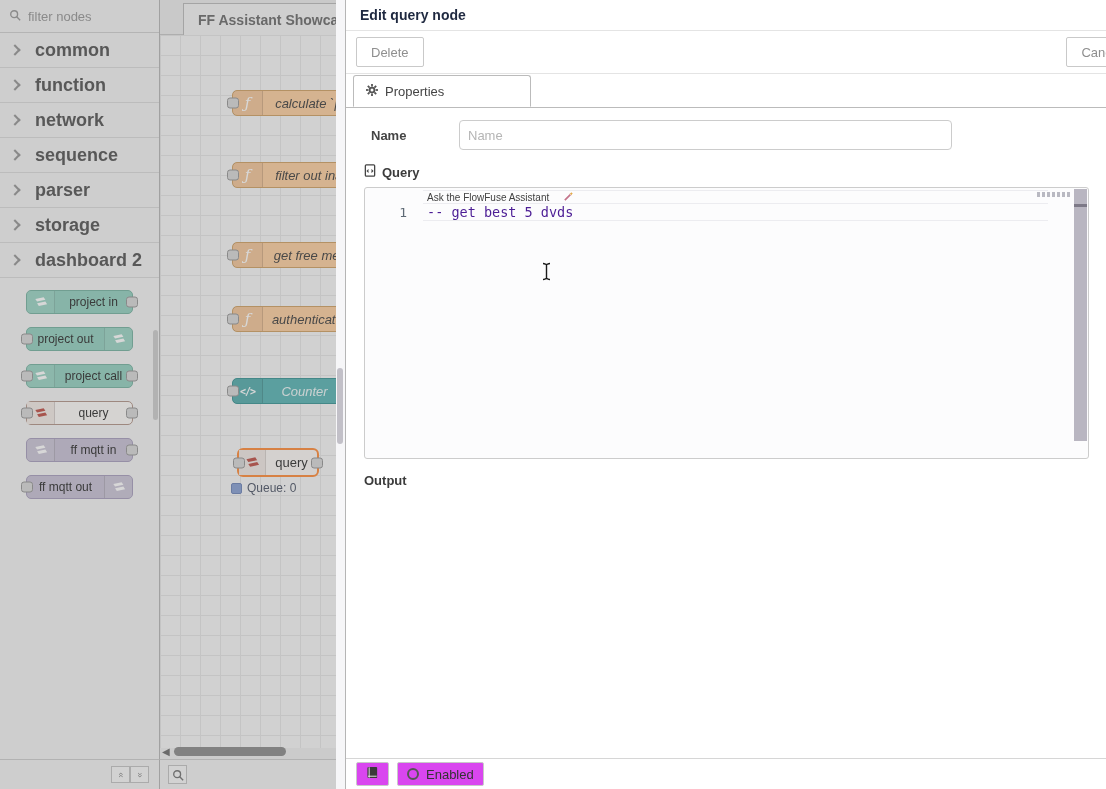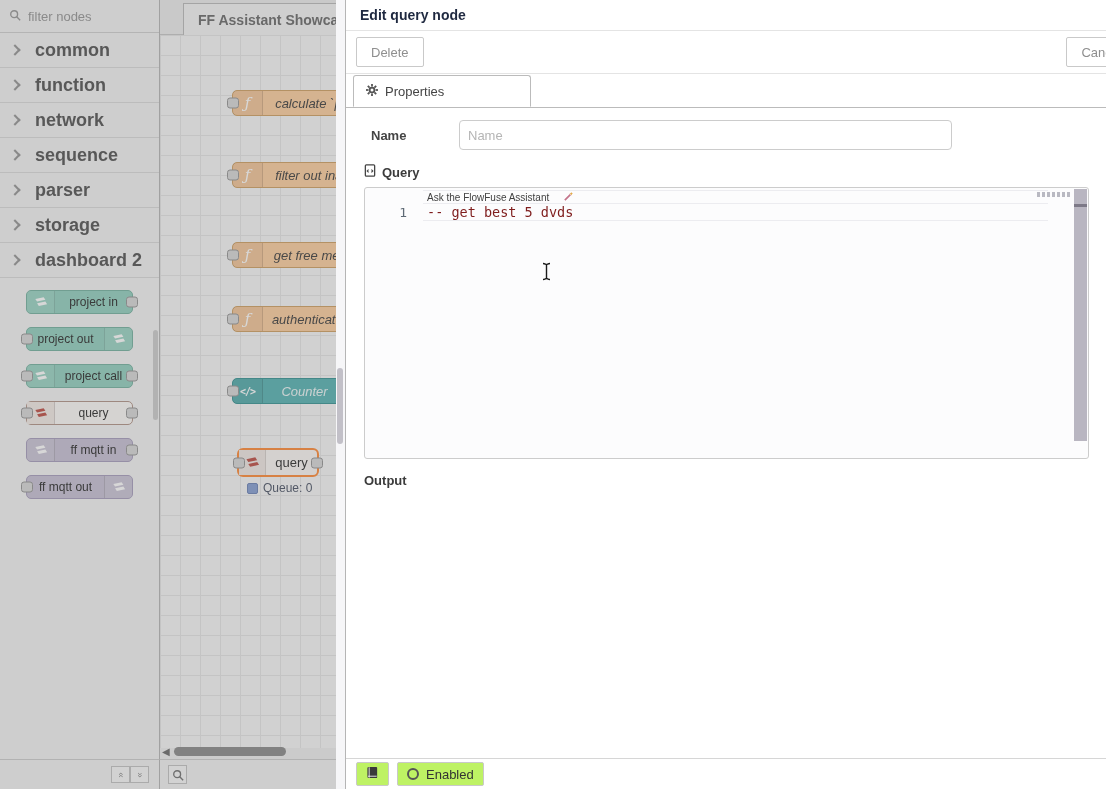--- a/index.html
+++ b/index.html
@@ -80,32 +80,32 @@
   .form-row{display:flex;align-items:center;margin-bottom:14px;}
   .form-label{width:88px;font-size:13px;font-weight:bold;color:#444;padding-left:7px;}
   .text-input{width:493px;height:30px;border:1px solid #ccc;border-radius:4px;padding:0 8px;font-size:13px;color:#333;font-family:"Liberation Sans",sans-serif;outline:none;box-sizing:border-box;}
   .text-input::placeholder{color:#b5b5b5;}
   .section-label{display:flex;align-items:center;gap:6px;font-size:13px;font-weight:bold;color:#3c3c3c;margin-bottom:7px;}
 
   .editor{position:relative;width:725px;height:272px;border:1px solid #ccc;border-radius:3px;background:#fcfcfd;box-sizing:border-box;overflow:hidden;cursor:text;}
   .sepline{position:absolute;left:58px;right:40px;height:1px;background:#ececf0;}
   .codelens{position:absolute;left:62px;top:3px;font-size:10px;color:#3f3f3f;display:flex;align-items:center;gap:14px;cursor:pointer;}
   .gutter-num{position:absolute;left:0;top:17px;width:42px;text-align:right;font-family:"DejaVu Sans Mono",monospace;font-size:13px;color:#5f6a75;}
-  .codeline{position:absolute;left:62px;top:16px;font-family:"DejaVu Sans Mono",monospace;font-size:13.5px;color:#7f1d1d;white-space:pre;}
+  .codeline{position:absolute;left:62px;top:16px;font-family:"DejaVu Sans Mono",monospace;font-size:13.5px;color:#4c1d95;white-space:pre;}
   .minimap{position:absolute;right:17px;top:4px;width:34px;height:5px;background:repeating-linear-gradient(90deg,#b9b9c2 0 3px,transparent 3px 5px);}
   .ed-scroll{position:absolute;right:1px;top:1px;width:13px;height:252px;background:#b9b6c1;}
   .ed-scroll .mark{position:absolute;left:0;top:15px;width:100%;height:3px;background:#7d7987;}
   .ibeam{position:absolute;left:176px;top:74px;z-index:5;pointer-events:none;}
 
   .output-section{margin-top:14px;}
   .check-row{display:flex;align-items:center;gap:6px;margin-top:10px;font-size:13px;color:#333;}
   .check-row input{width:13px;height:13px;margin:0;}
 
   .dlg-footer{position:absolute;left:0;bottom:0;width:100%;height:31px;border-top:1px solid #d6d6d6;background:#fff;display:flex;align-items:center;gap:8px;padding:0 10px;box-sizing:border-box;}
-  .foot-btn{height:24px;border:1px solid #c9c9c9;border-radius:2px;background:#bef264;display:flex;align-items:center;justify-content:center;gap:7px;padding:0 9px;box-sizing:border-box;cursor:pointer;font-size:13px;color:#333;}
+  .foot-btn{height:24px;border:1px solid #c9c9c9;border-radius:2px;background:#d946ef;display:flex;align-items:center;justify-content:center;gap:7px;padding:0 9px;box-sizing:border-box;cursor:pointer;font-size:13px;color:#333;}
   .circ{width:12px;height:12px;border:2px solid #555;border-radius:50%;box-sizing:border-box;}
 </style>
 </head>
 <body>
 
 <div class="app">
 
   <div class="workspace">
 
     <div class="palette">
@@ -293,21 +293,21 @@
           <svg width="15" height="15" viewBox="0 0 16 16">
               <g fill="#c0544a">
                 <path d="M1.5 4.5 L11 2.5 L13 5.5 L3.5 7.5 Z"></path>
                 <path d="M3.5 9.5 L13 7.5 L15 10.5 L5.5 12.5 Z"></path>
               </g>
             </svg>
         </div>
         <span class="clabel">query</span>
         <span class="port r"></span>
       </div>
-      <div class="nstatus" style="left:87px;top:481px;">
+      <div class="nstatus" style="left:71px;top:481px;">
         <span class="dot"></span>
         <span>Queue: 0</span>
       </div>
 
       <div class="hscroll">
         <span class="arrow">◀</span>
         <span class="pill"></span>
       </div>
     </div>
 

